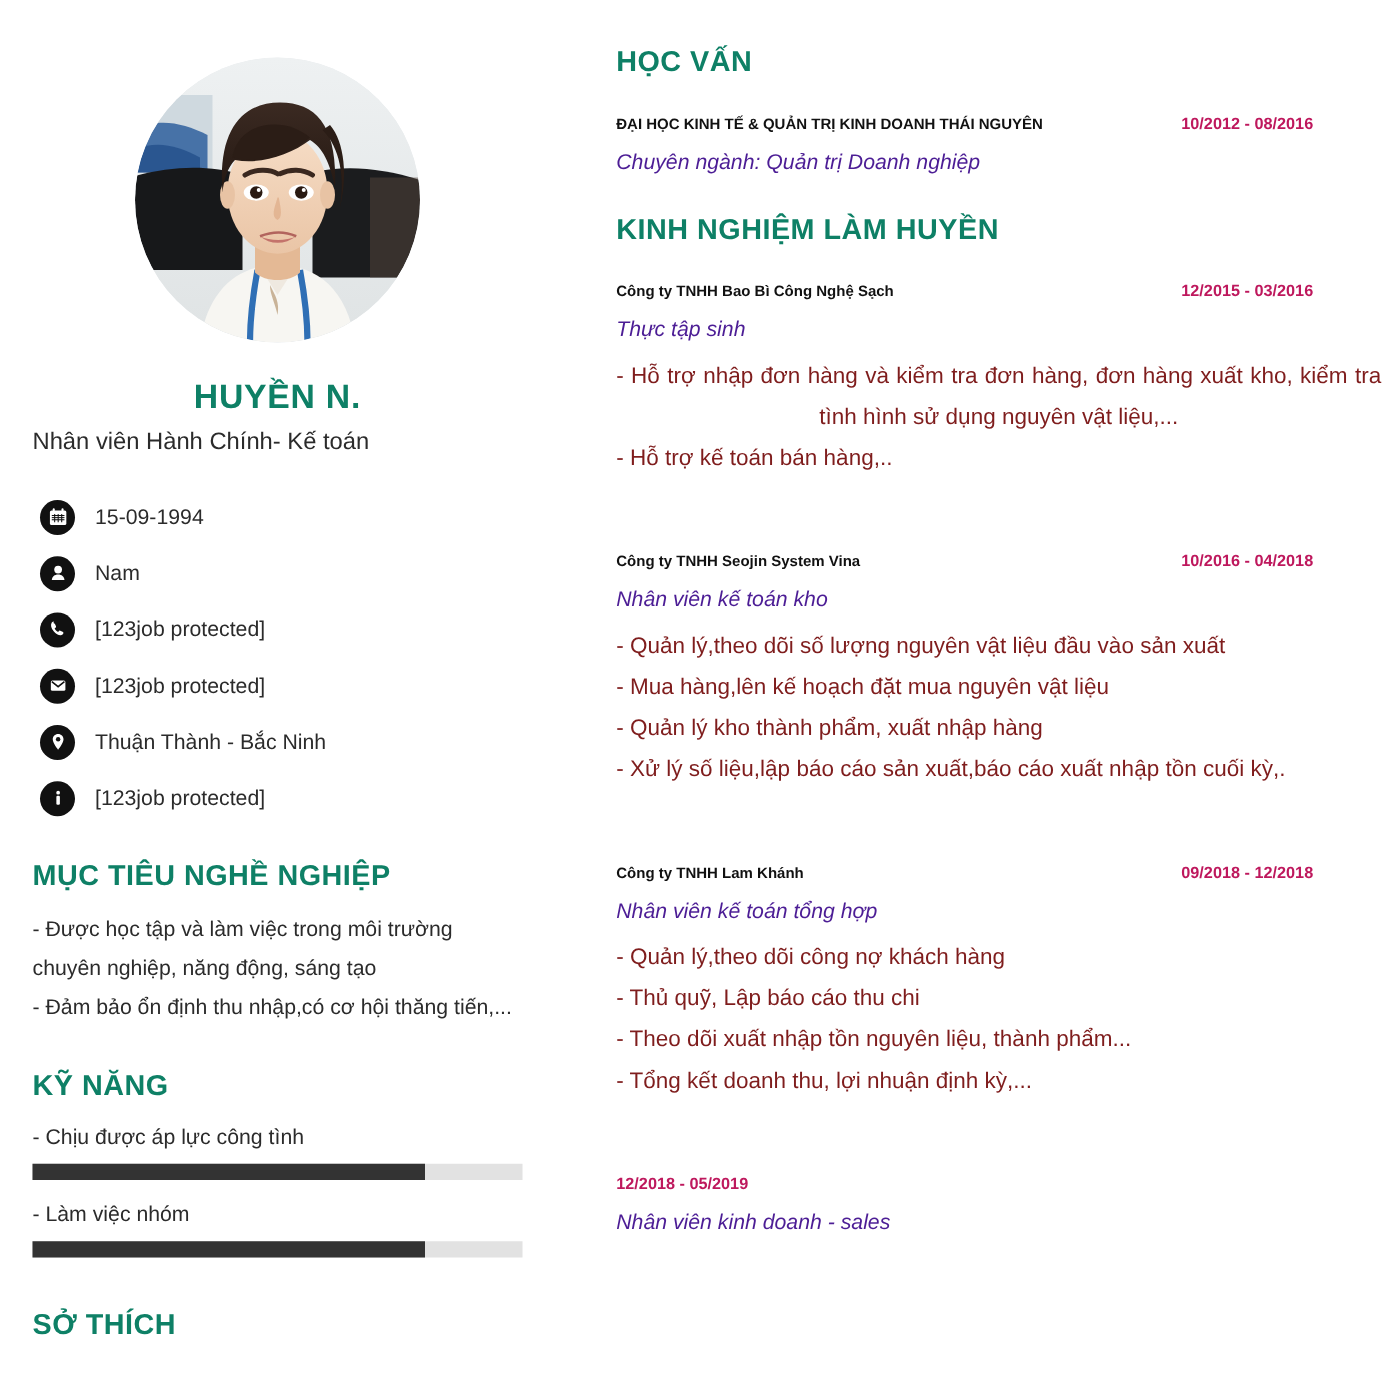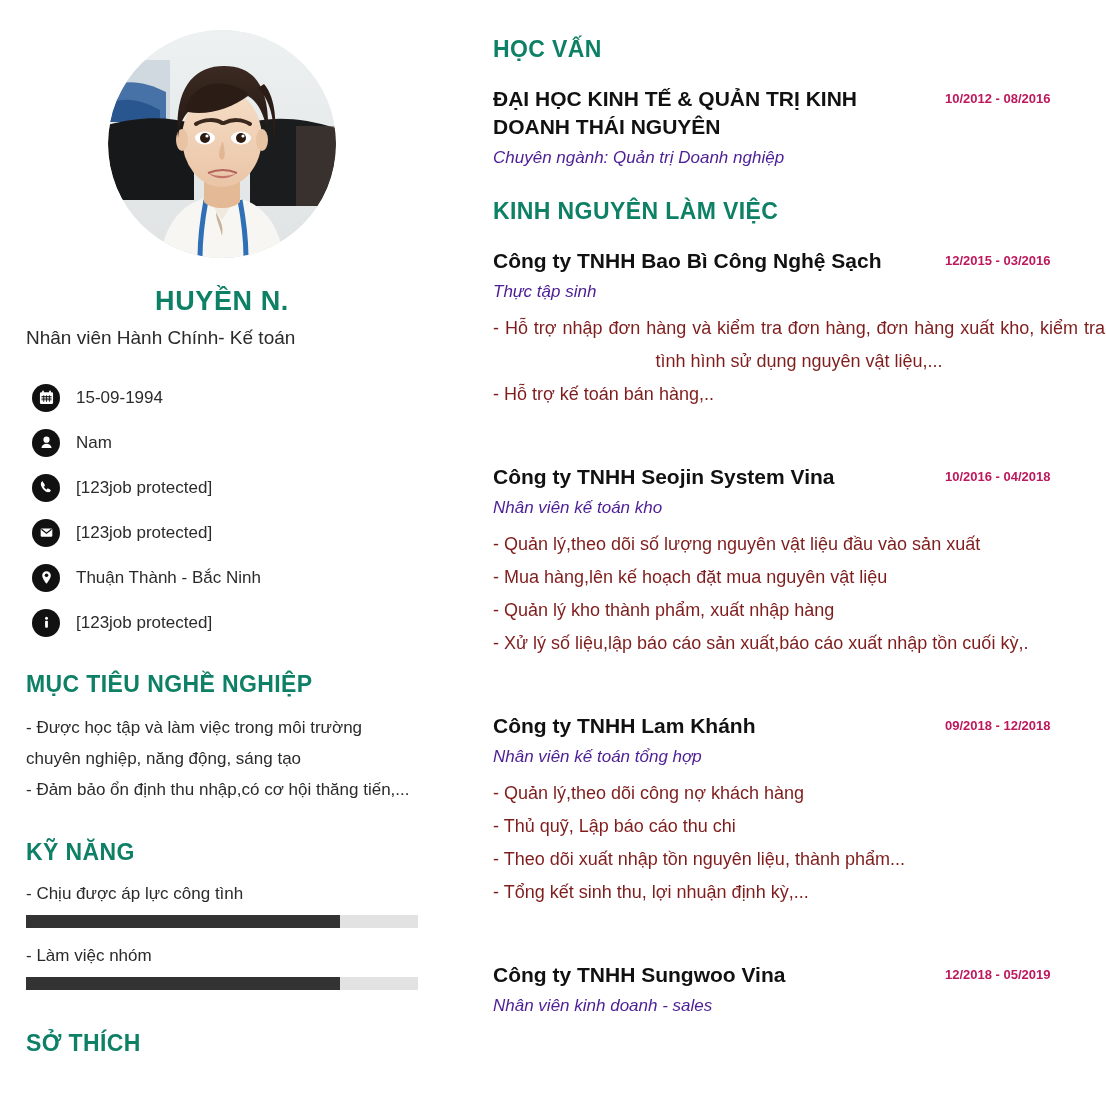--- a/index.html
+++ b/index.html
@@ -17,21 +17,21 @@
     width: 1106px;
     height: 1120px;
     background: #ffffff;
     overflow: hidden;
   }
 
   
   .col-left {
     position: absolute;
     left: 0;
-    top: 0;
+    top: 16px;
     width: 440px;
     height: 836px;
     box-sizing: border-box;
     padding: 22px 22px 0 26px;
   }
   .col-right {
     position: absolute;
     left: 493px;
     top: 0;
     width: 638px;
@@ -135,21 +135,21 @@
     letter-spacing: 0.4px;
   }
 
   .entry { margin-top: 22px; }
   .entry-head {
     display: flex;
     align-items: flex-start;
     justify-content: space-between;
   }
   .entry-title {
-    font-size: 21px;
+    font-size: 12px;
     font-weight: bold;
     color: #111111;
     line-height: 28px;
     flex: 1 1 auto;
     padding-right: 14px;
   }
   .entry-date {
     font-size: 13px;
     font-weight: bold;
     color: #be185d;
@@ -360,21 +360,21 @@
           <div class="entry-title">ĐẠI HỌC KINH TẾ &amp; QUẢN TRỊ KINH DOANH THÁI NGUYÊN</div>
           <div class="entry-date">10/2012 - 08/2016</div>
         </div>
         <div class="entry-sub">Chuyên ngành: Quản trị Doanh nghiệp</div>
       </div>
     </div>
 
     <div class="sec-gap"></div>
 
     <div>
-      <div class="rh">KINH NGUYÊN LÀM VIỆC</div>
+      <div class="rh">KINH NGHIỆM LÀM HUYỀN</div>
 
       <div class="entry">
         <div class="entry-head">
           <div class="entry-title">Công ty TNHH Bao Bì Công Nghệ Sạch</div>
           <div class="entry-date">12/2015 - 03/2016</div>
         </div>
         <div class="entry-sub">Thực tập sinh</div>
         <div class="entry-bullets">
           <div class="bullet wrapped">- Hỗ trợ nhập đơn hàng và kiểm tra đơn hàng, đơn hàng xuất kho, kiểm tra tình hình sử dụng nguyên vật liệu,...</div>
           <div class="bullet">- Hỗ trợ kế toán bán hàng,..</div>
@@ -402,29 +402,28 @@
       <div class="entry">
         <div class="entry-head">
           <div class="entry-title">Công ty TNHH Lam Khánh</div>
           <div class="entry-date">09/2018 - 12/2018</div>
         </div>
         <div class="entry-sub">Nhân viên kế toán tổng hợp</div>
         <div class="entry-bullets">
           <div class="bullet">- Quản lý,theo dõi công nợ khách hàng</div>
           <div class="bullet">- Thủ quỹ, Lập báo cáo thu chi</div>
           <div class="bullet">- Theo dõi xuất nhập tồn nguyên liệu, thành phẩm...</div>
-          <div class="bullet">- Tổng kết sinh thu, lợi nhuận định kỳ,...</div>
+          <div class="bullet">- Tổng kết doanh thu, lợi nhuận định kỳ,...</div>
         </div>
       </div>
 
       <div class="sec-gap"></div>
 
       <div class="entry">
         <div class="entry-head">
-          <div class="entry-title">Công ty TNHH Sungwoo Vina</div>
           <div class="entry-date">12/2018 - 05/2019</div>
         </div>
         <div class="entry-sub">Nhân viên kinh doanh - sales</div>
       </div>
 
     </div>
   </div>
 </div>
 
 </body></html>

